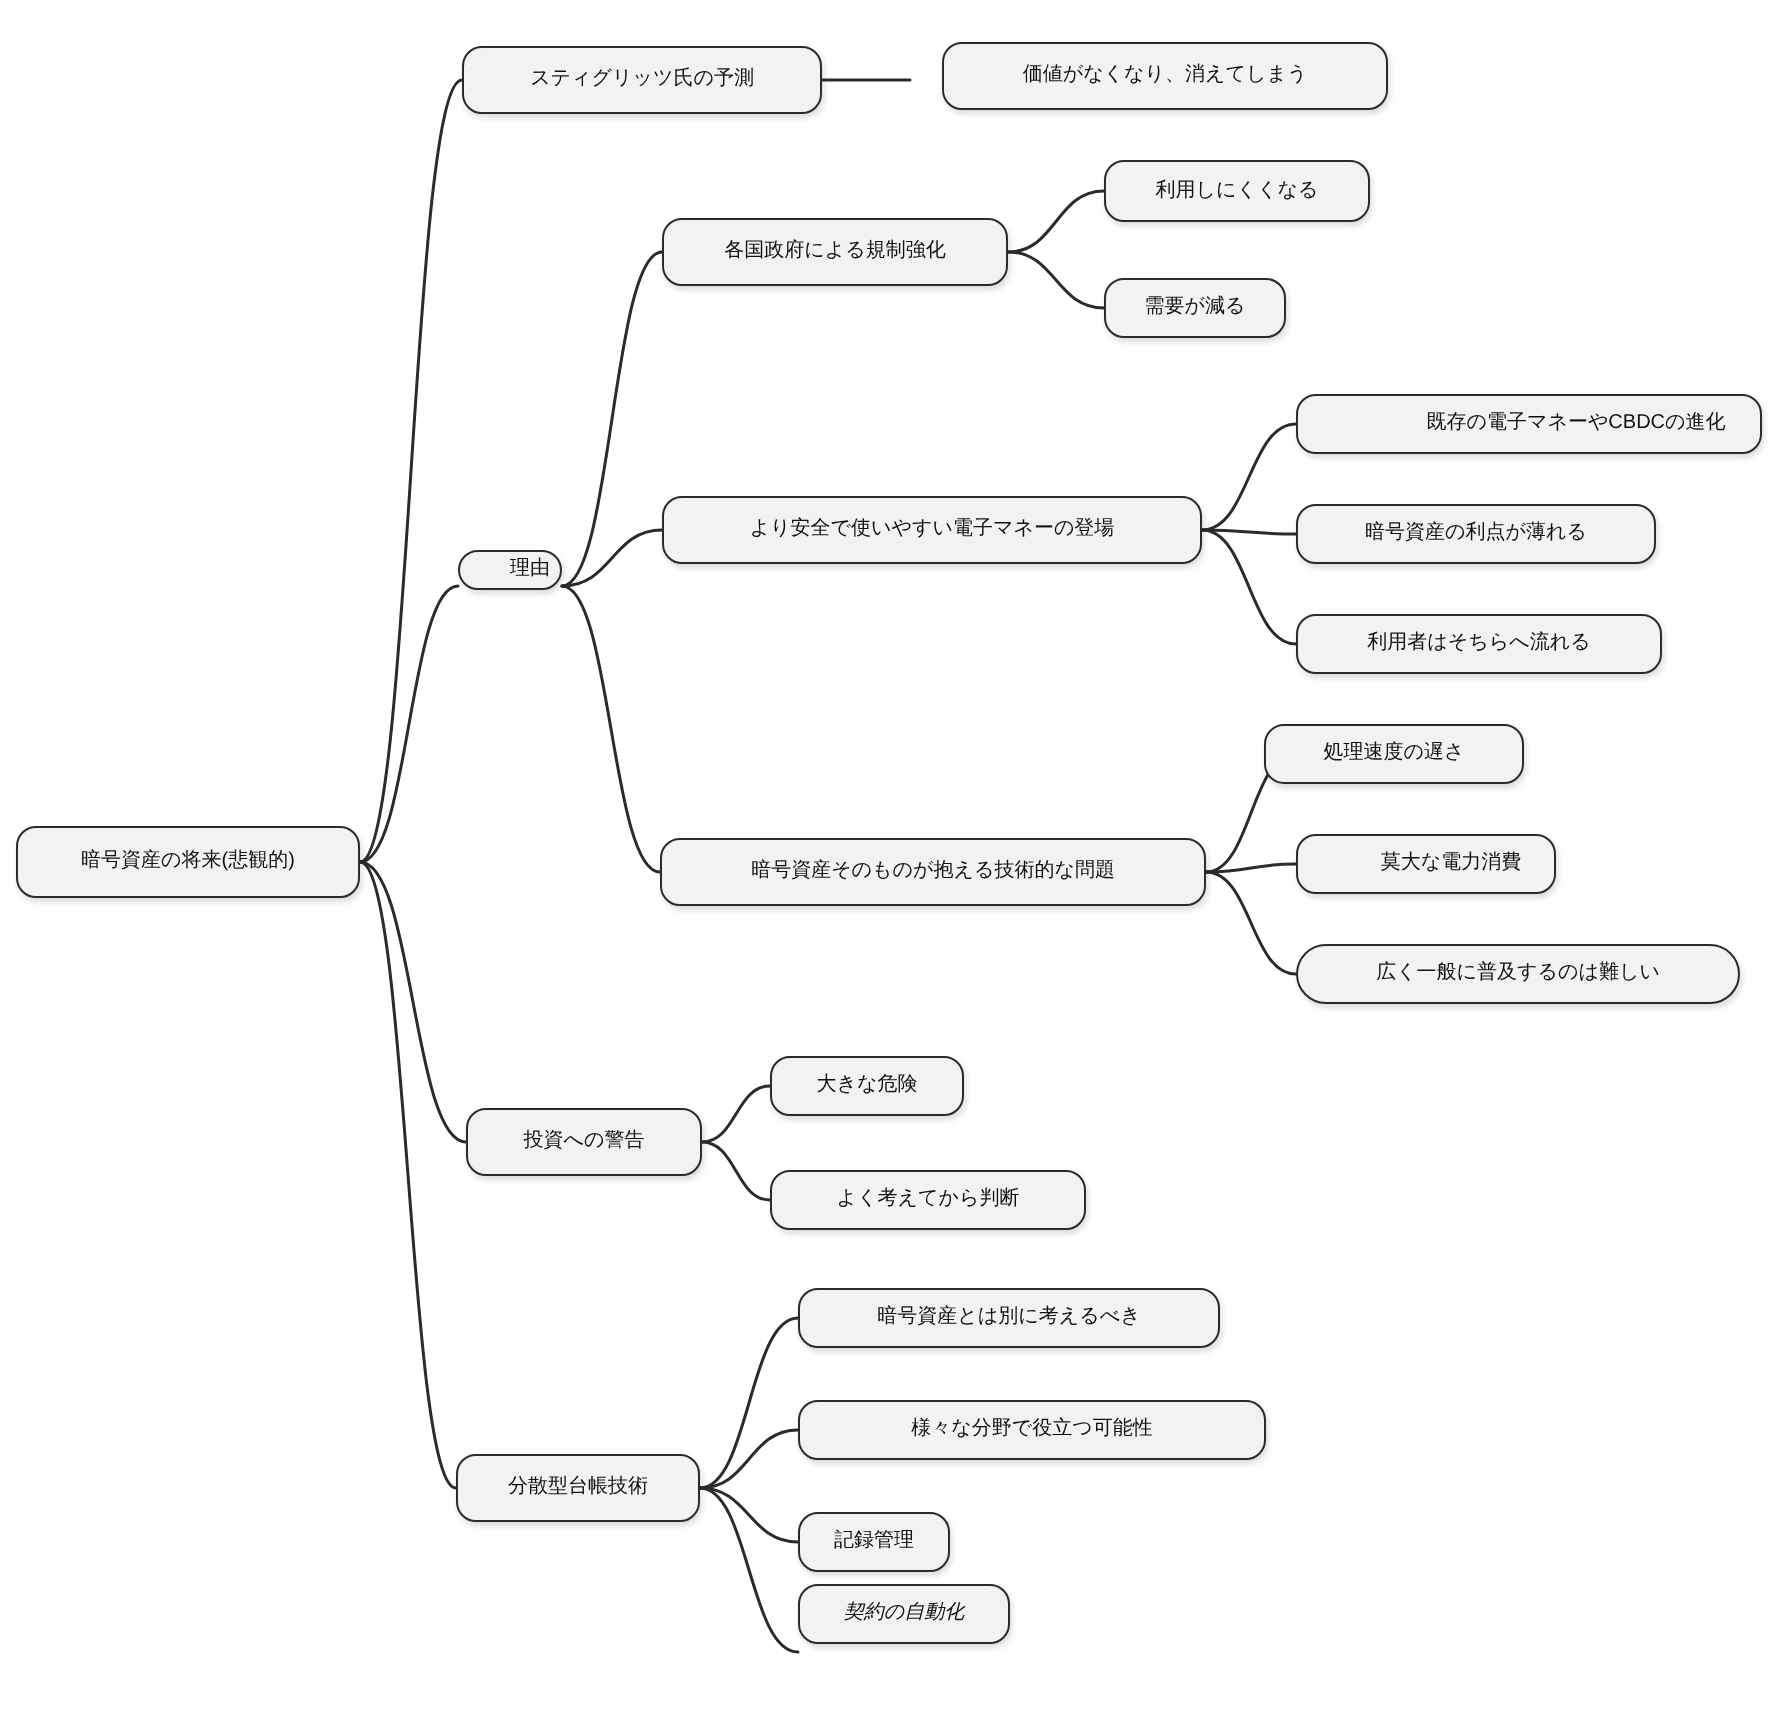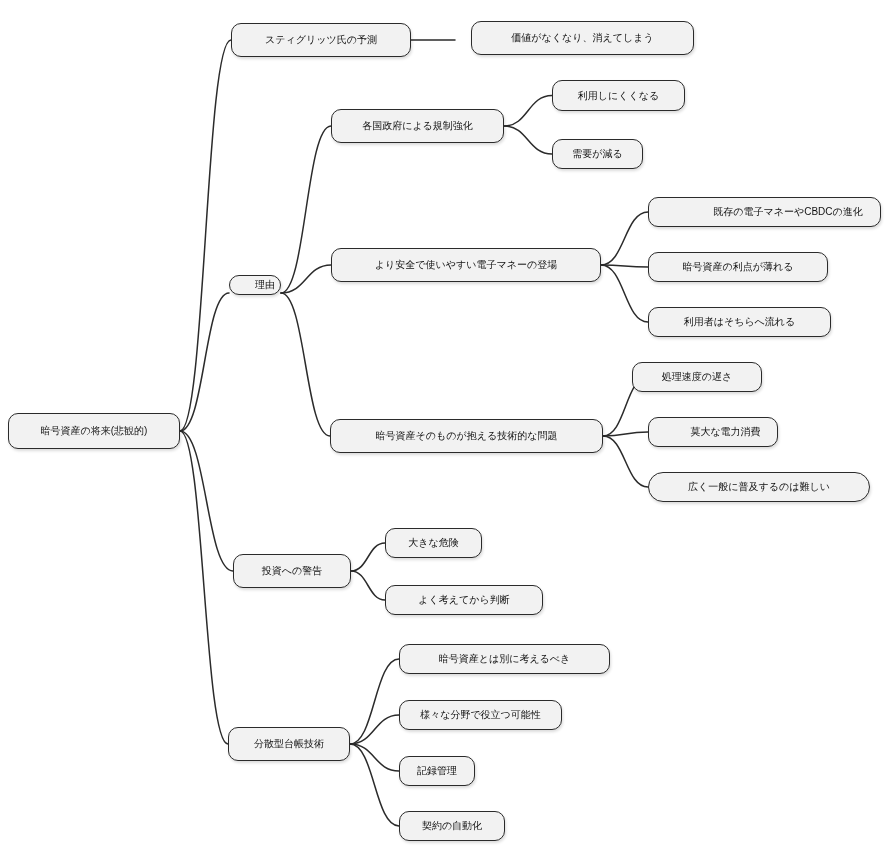--- a/index.html
+++ b/index.html
@@ -138,23 +138,23 @@
       </div>
       <div class="node" style="left: 385px; top: 528px; width: 97px; height: 30px;">
         <span>大きな危険</span>
       </div>
       <div class="node" style="left: 385px; top: 585px; width: 158px; height: 30px;">
         <span>よく考えてから判断</span>
       </div>
       <div class="node" style="left: 399px; top: 644px; width: 211px; height: 30px;">
         <span>暗号資産とは別に考えるべき</span>
       </div>
-      <div class="node" style="left: 399px; top: 700px; width: 163px; height: 30px;">
+      <div class="node" style="left: 399px; top: 700px; width: 234px; height: 30px;">
         <span>様々な分野で役立つ可能性</span>
       </div>
       <div class="node" style="left: 399px; top: 756px; width: 76px; height: 30px;">
         <span>記録管理</span>
       </div>
-      <div class="node" style="left: 399px; top: 811px; width: 106px; height: 30px;">
+      <div class="node" style="left: 399px; top: 792px; width: 106px; height: 30px; font-style: italic;">
         <span>契約の自動化</span>
       </div>
     </div>
 </div>
 
 </body></html>

